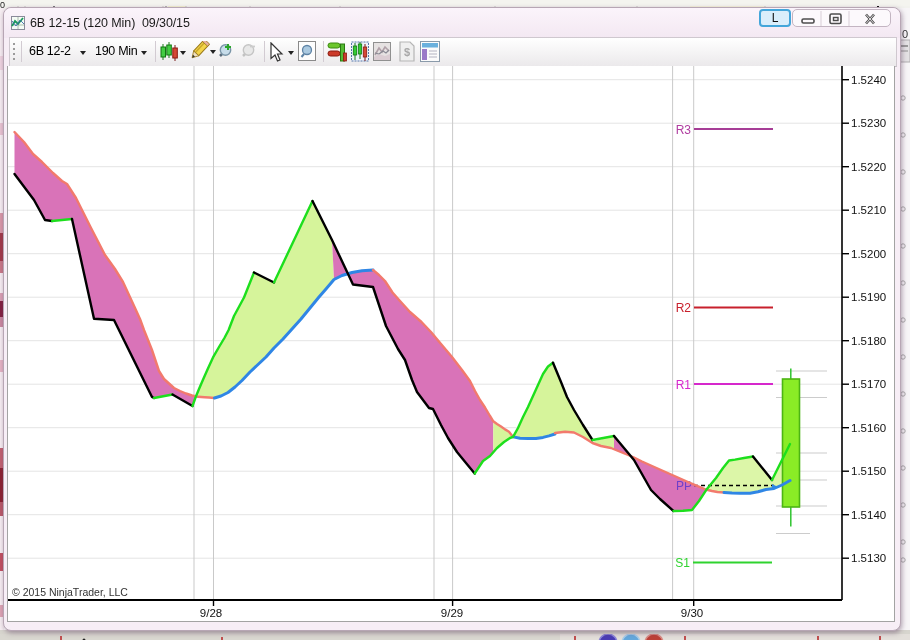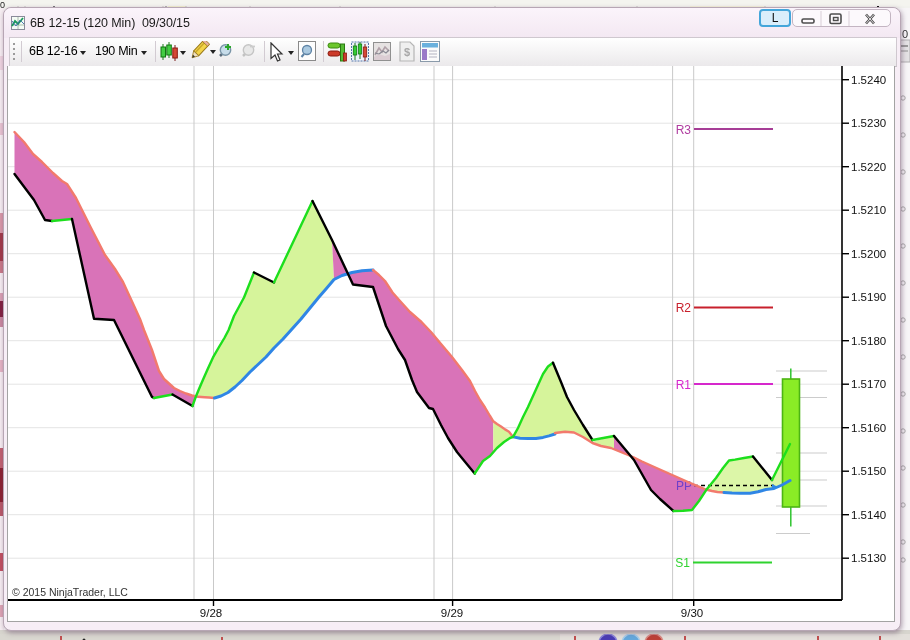--- a/index.html
+++ b/index.html
@@ -137,21 +137,21 @@
   <div id="toolbar" class="abs">
     <svg class="abs" style="left:2px;top:5px" width="6" height="18" viewBox="0 0 6 18">
       <g fill="#9b9b9b">
           <rect x="1" y="0" width="2" height="2"></rect>
           <rect x="1" y="5" width="2" height="2"></rect>
           <rect x="1" y="10" width="2" height="2"></rect>
           <rect x="1" y="15" width="2" height="2"></rect>
         </g>
     </svg>
     <div class="tsep" style="left:11px"></div>
-    <div class="tbtext" style="left:19px">6B 12-16</div>
+    <div class="tbtext" style="left:19px">6B 12-2</div>
     <div class="ddarrow" style="left:70px;top:13px"></div>
     <div class="tbtext" style="left:85px">190 Min</div>
     <div class="ddarrow" style="left:131px;top:13px"></div>
     <div class="tsep" style="left:145px"></div>
     <svg class="abs" style="left:150px;top:4px" width="26" height="20" viewBox="0 0 26 20">
       <line x1="3" y1="2" x2="3" y2="18" stroke="#1a7a1a" stroke-width="1"></line>
       <rect x="1" y="5" width="4.5" height="10" fill="#42cc42" stroke="#117711" stroke-width="1"></rect>
       <line x1="9" y1="0" x2="9" y2="16" stroke="#1a7a1a" stroke-width="1"></line>
       <rect x="6.8" y="3" width="4.5" height="10" fill="#42cc42" stroke="#117711" stroke-width="1"></rect>
       <line x1="15" y1="3" x2="15" y2="19" stroke="#7a1a1a" stroke-width="1"></line>

